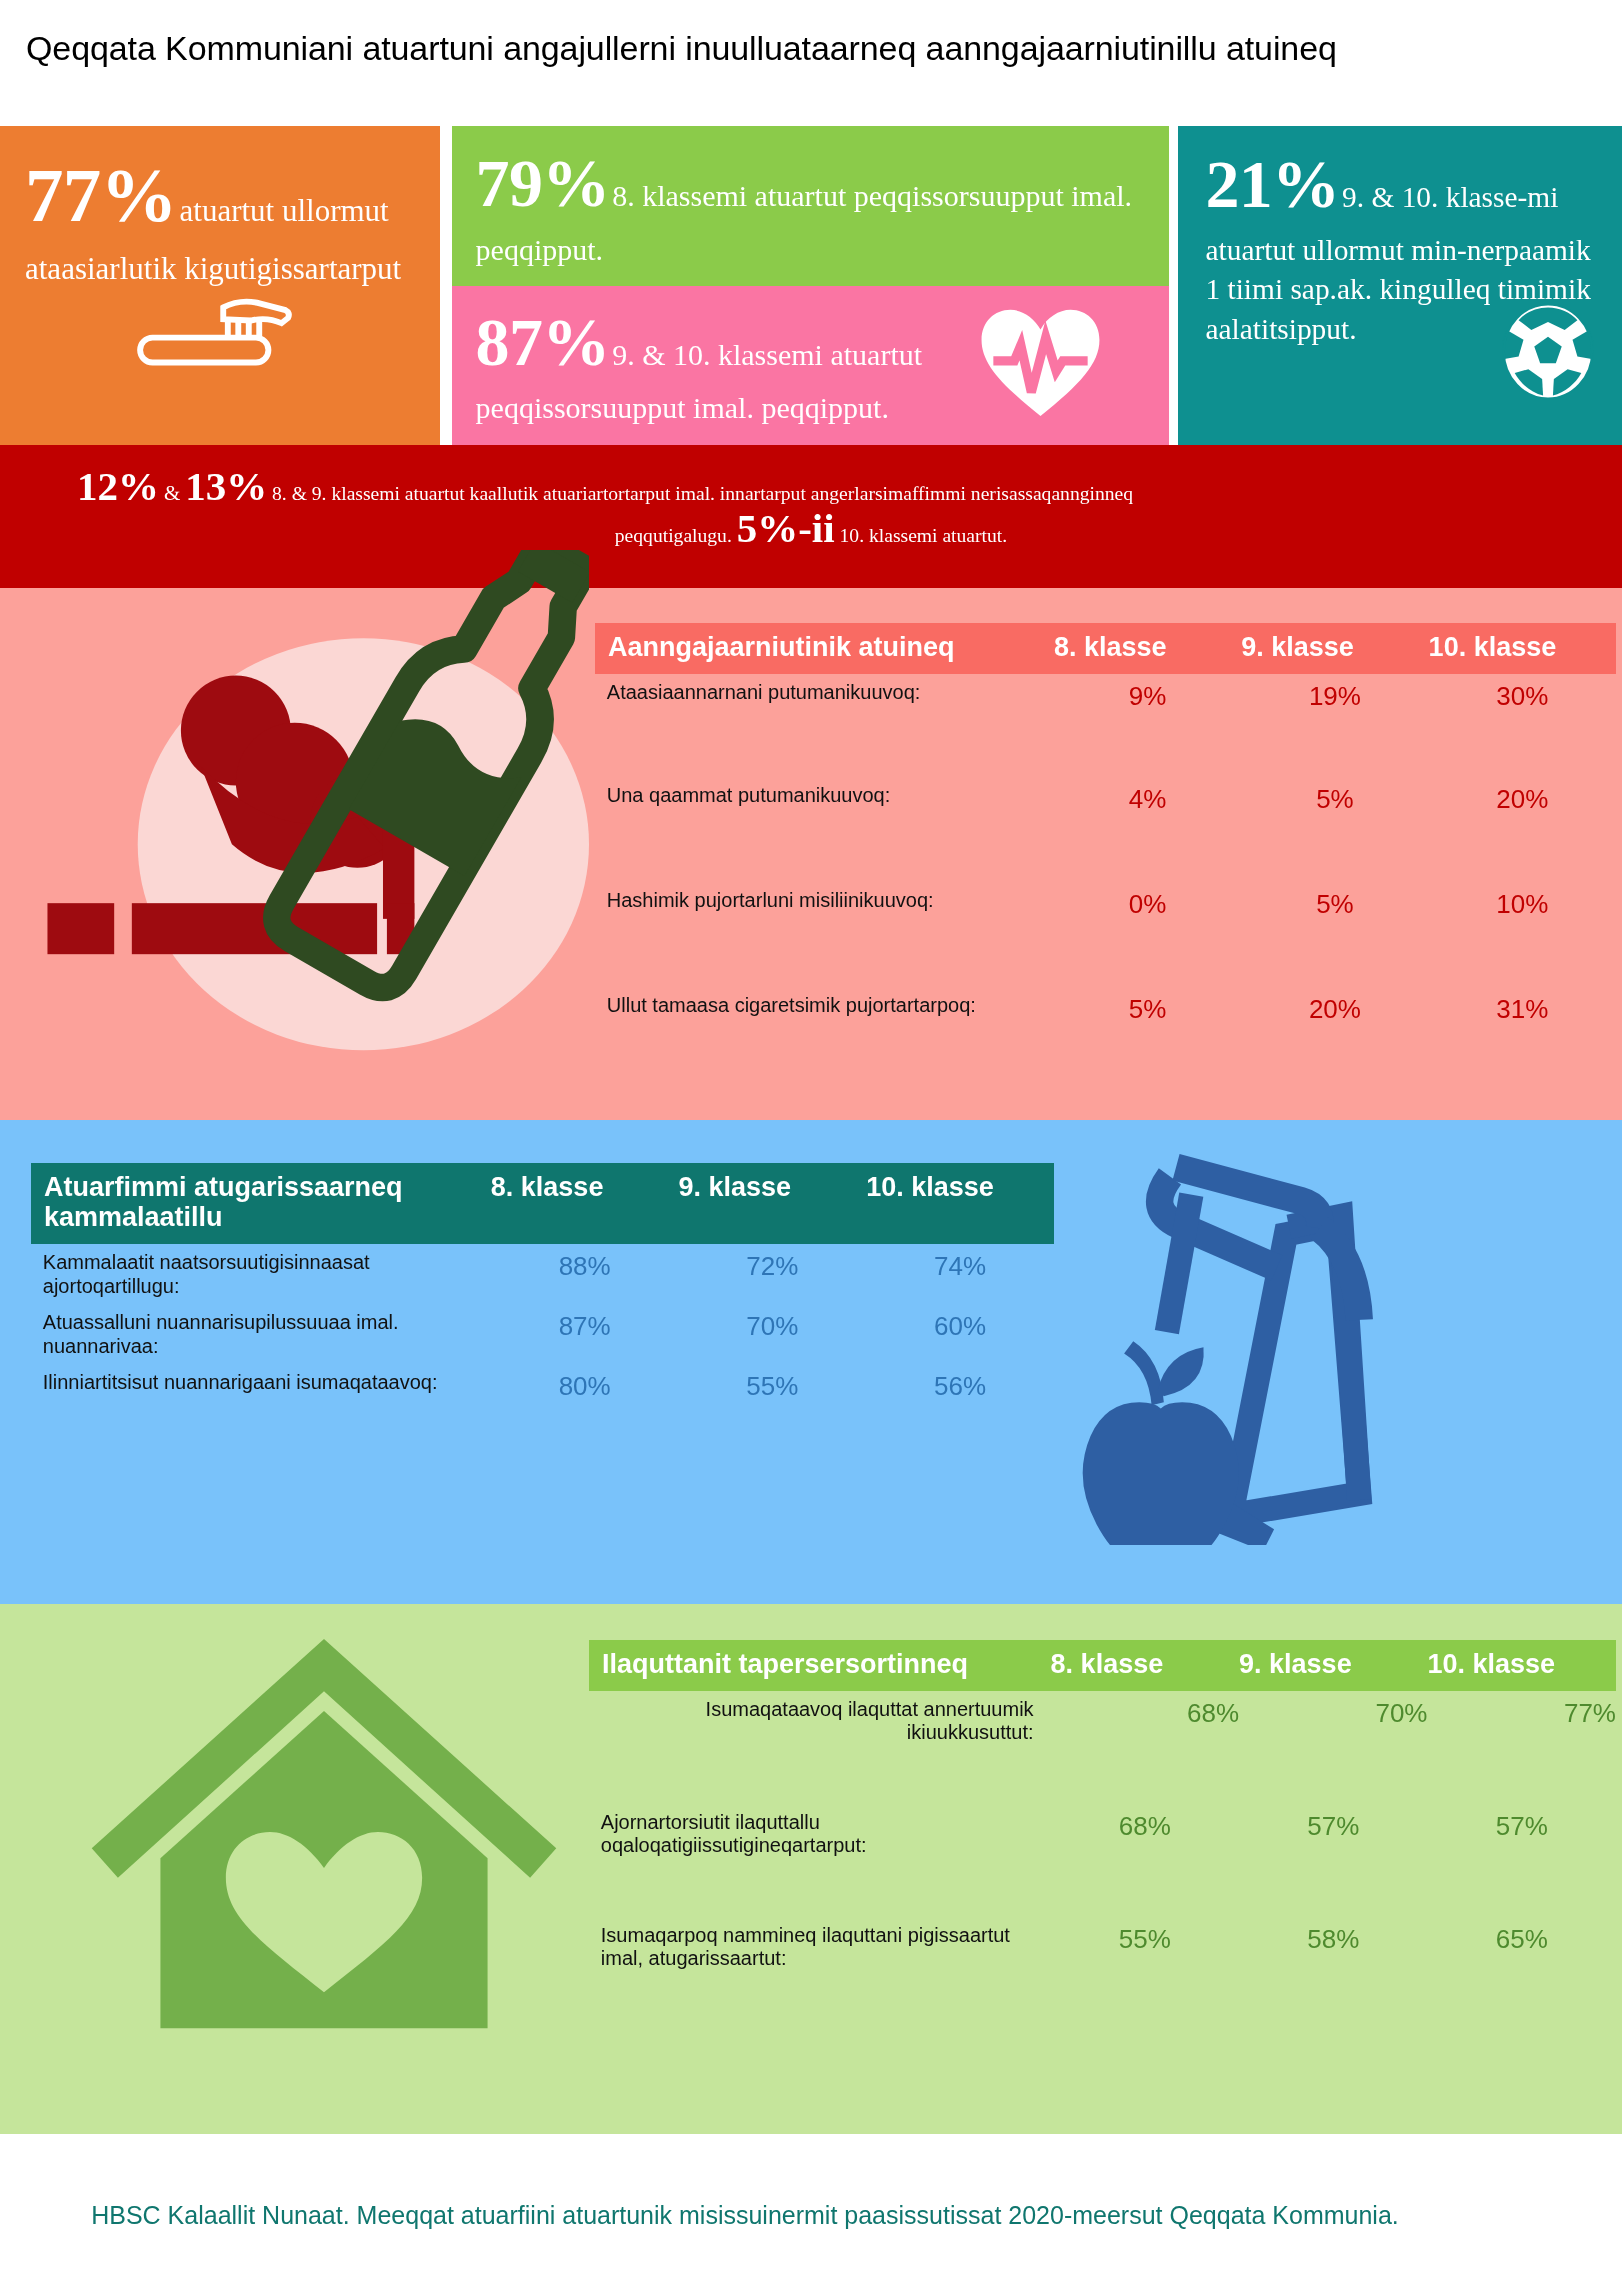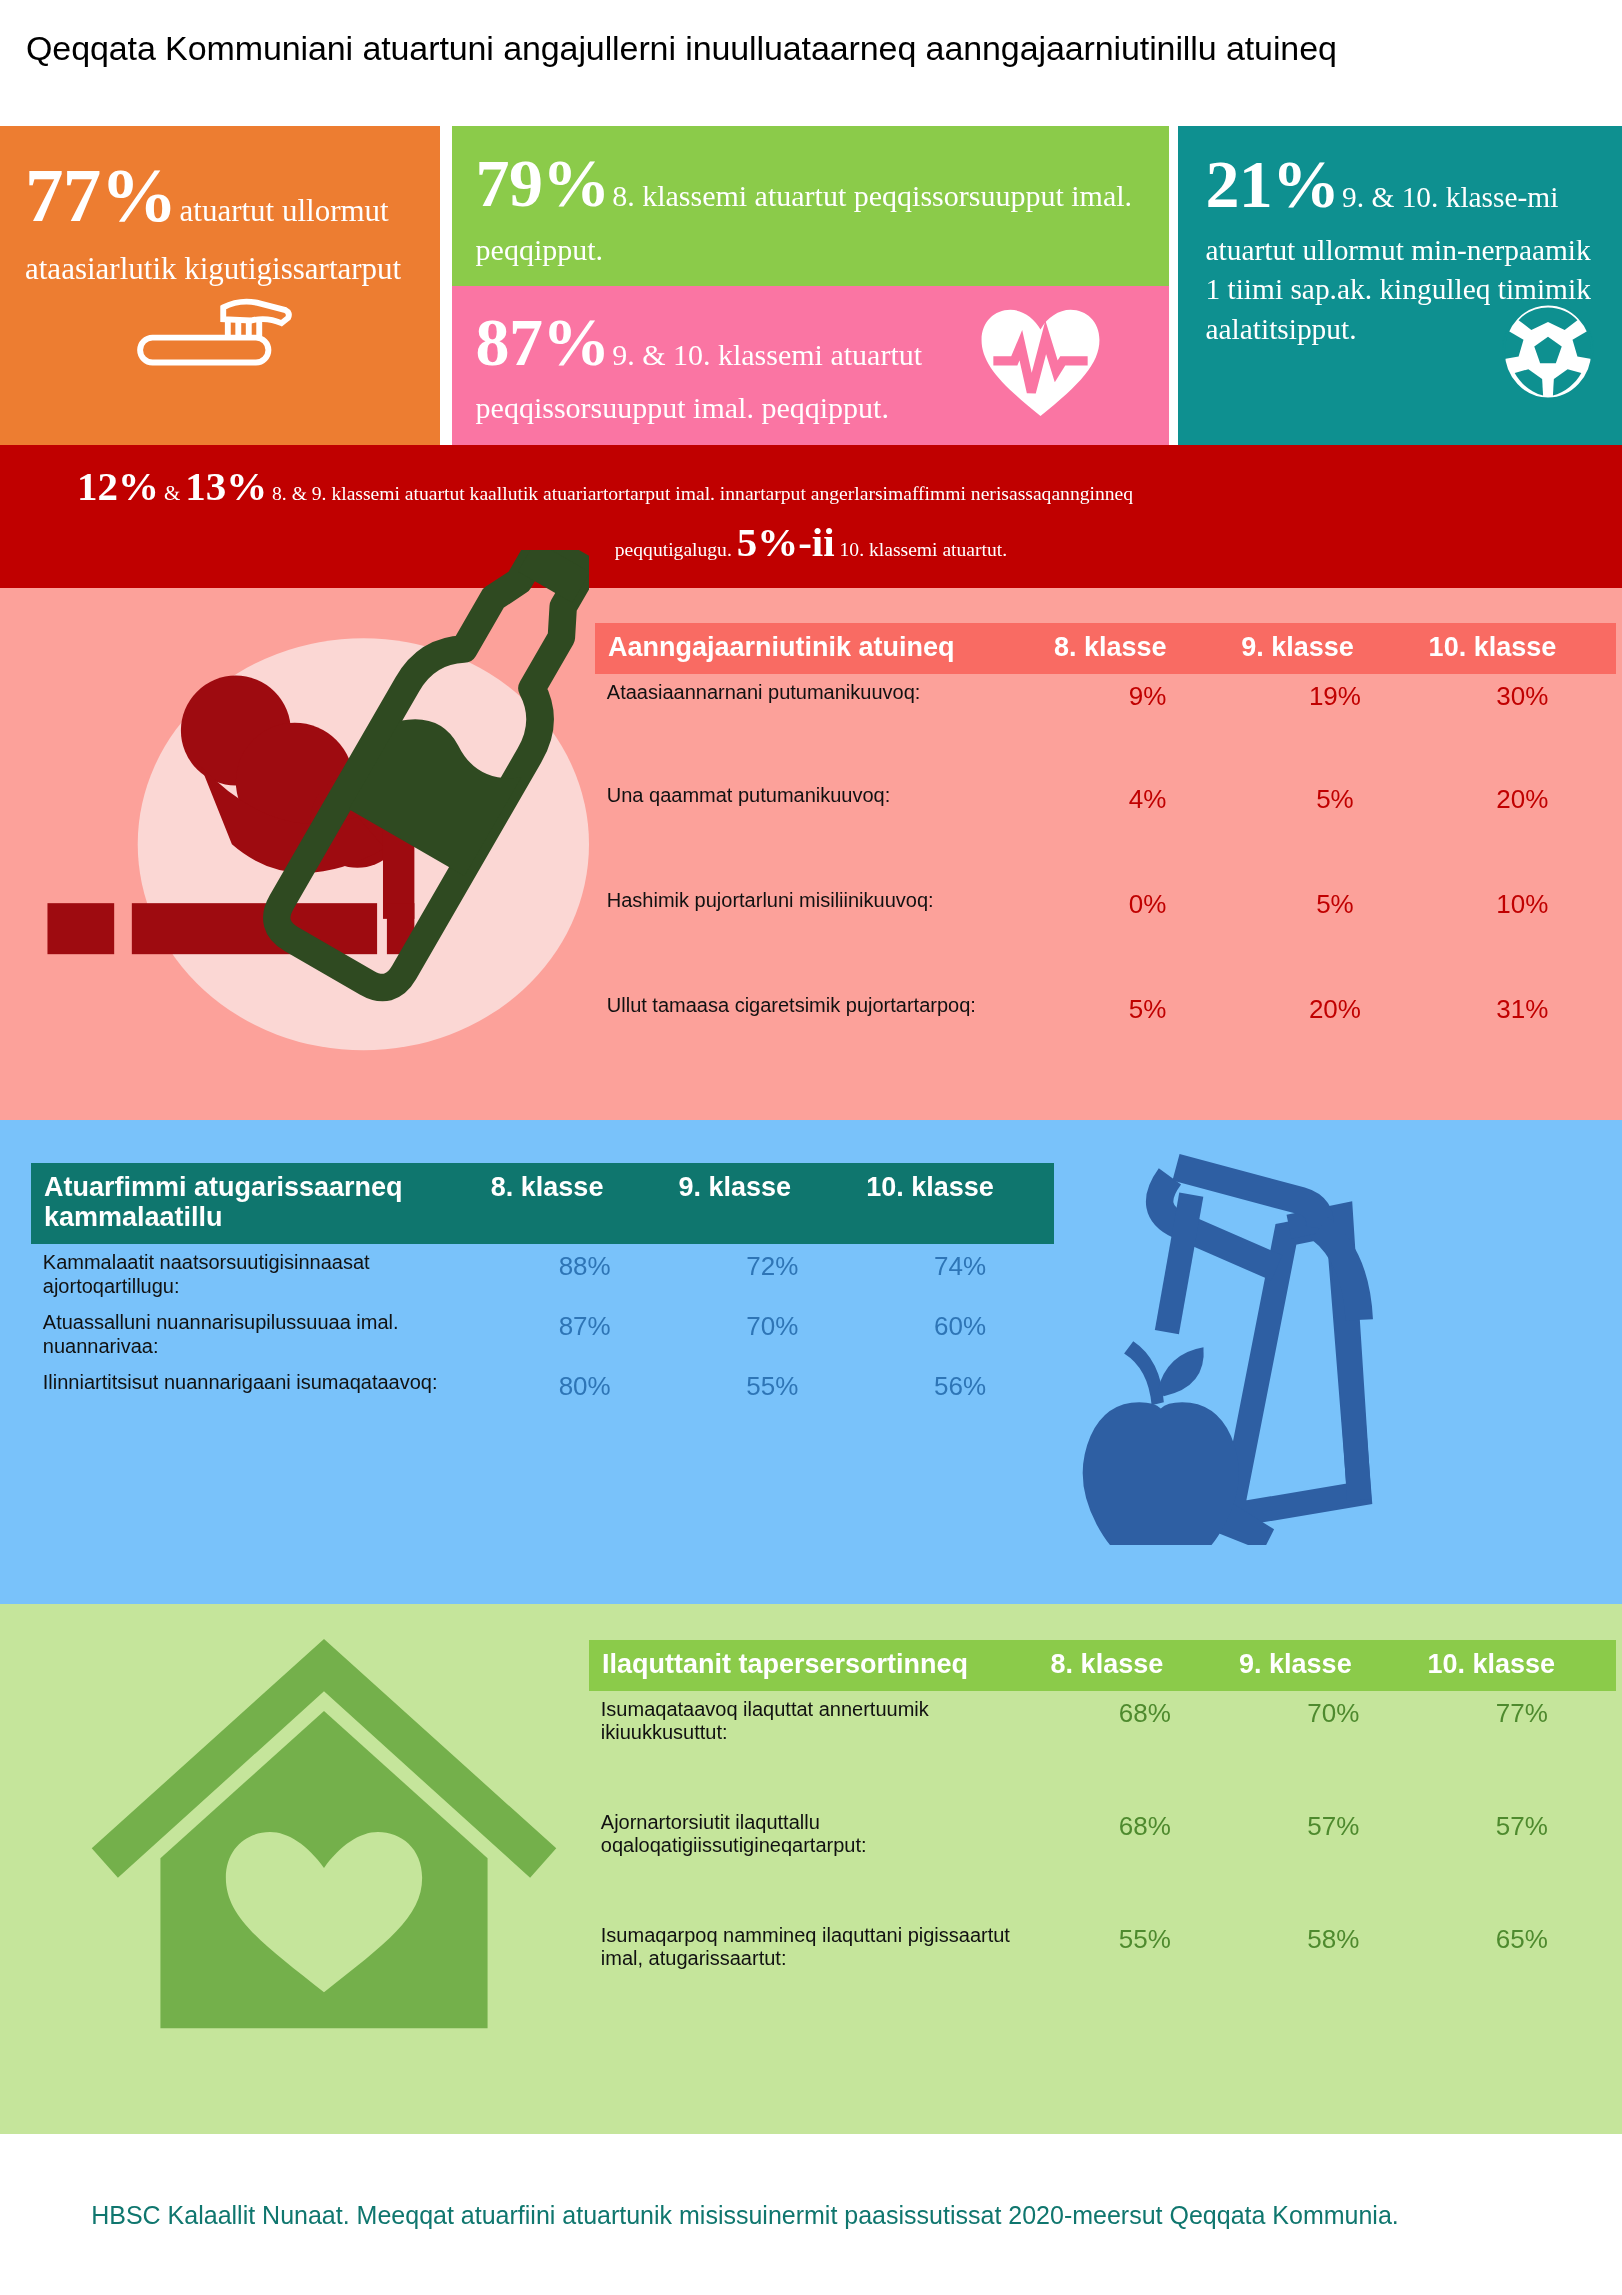--- a/index.html
+++ b/index.html
@@ -70,21 +70,21 @@
     width: 1622px; height: 143px;
     background: #C00000;
     color: #ffffff;
     font-family: "Liberation Serif", serif;
   }
   .red-line1 {
     position: absolute; left: 77px; top: 17px; width: 1498px;
     font-size: 19.6px; line-height: 1.2;
   }
   .red-line2 {
-    position: absolute; left: 0; top: 73px; width: 1622px;
+    position: absolute; left: 0; top: 59px; width: 1622px;
     text-align: center;
     font-size: 19.6px; line-height: 1.2;
   }
   .red-big { font-size: 41px; font-weight: 700; }
   .red-amp { font-size: 21px; }
 
   
   .band { position: absolute; left: 0; width: 1622px; }
   .band-salmon { top: 588px;  height: 533px;  background: #FCA19A; }
   .band-blue   { top: 1120px; height: 484px;  background: #79C2FA; }
@@ -134,21 +134,21 @@
   
   .table-atuarf { left: 31px; top: 1163px; width: 1023px; }
   .table-atuarf .thead-row { background: #0f766e; }
   .table-atuarf td.c-label { color: #111111; }
   .table-atuarf td.c-num { color: #2E75B6; }
 
   
   .table-ilaq { left: 589px; top: 1640px; width: 1027px; }
   .table-ilaq .thead-row { background: #8BCB4A; }
   .table-ilaq td.c-num { color: #4E8A2E; }
-  .table-ilaq .r1 td { height: 113px; }
+  .table-ilaq .r1 td { height: 113px; text-align: right; }
   .table-ilaq .r2 td { height: 113px; }
 
   .col-label { width: 458px; }
   .col-num { width: 187px; }
 
   
   .illus { position: absolute; }
   .illus-bottle { left: 19.6px;  top: 550px; }
   .illus-bag    { left: 1060px; top: 1139px; }
   .illus-house  { left: 85px; top: 1603px; }

